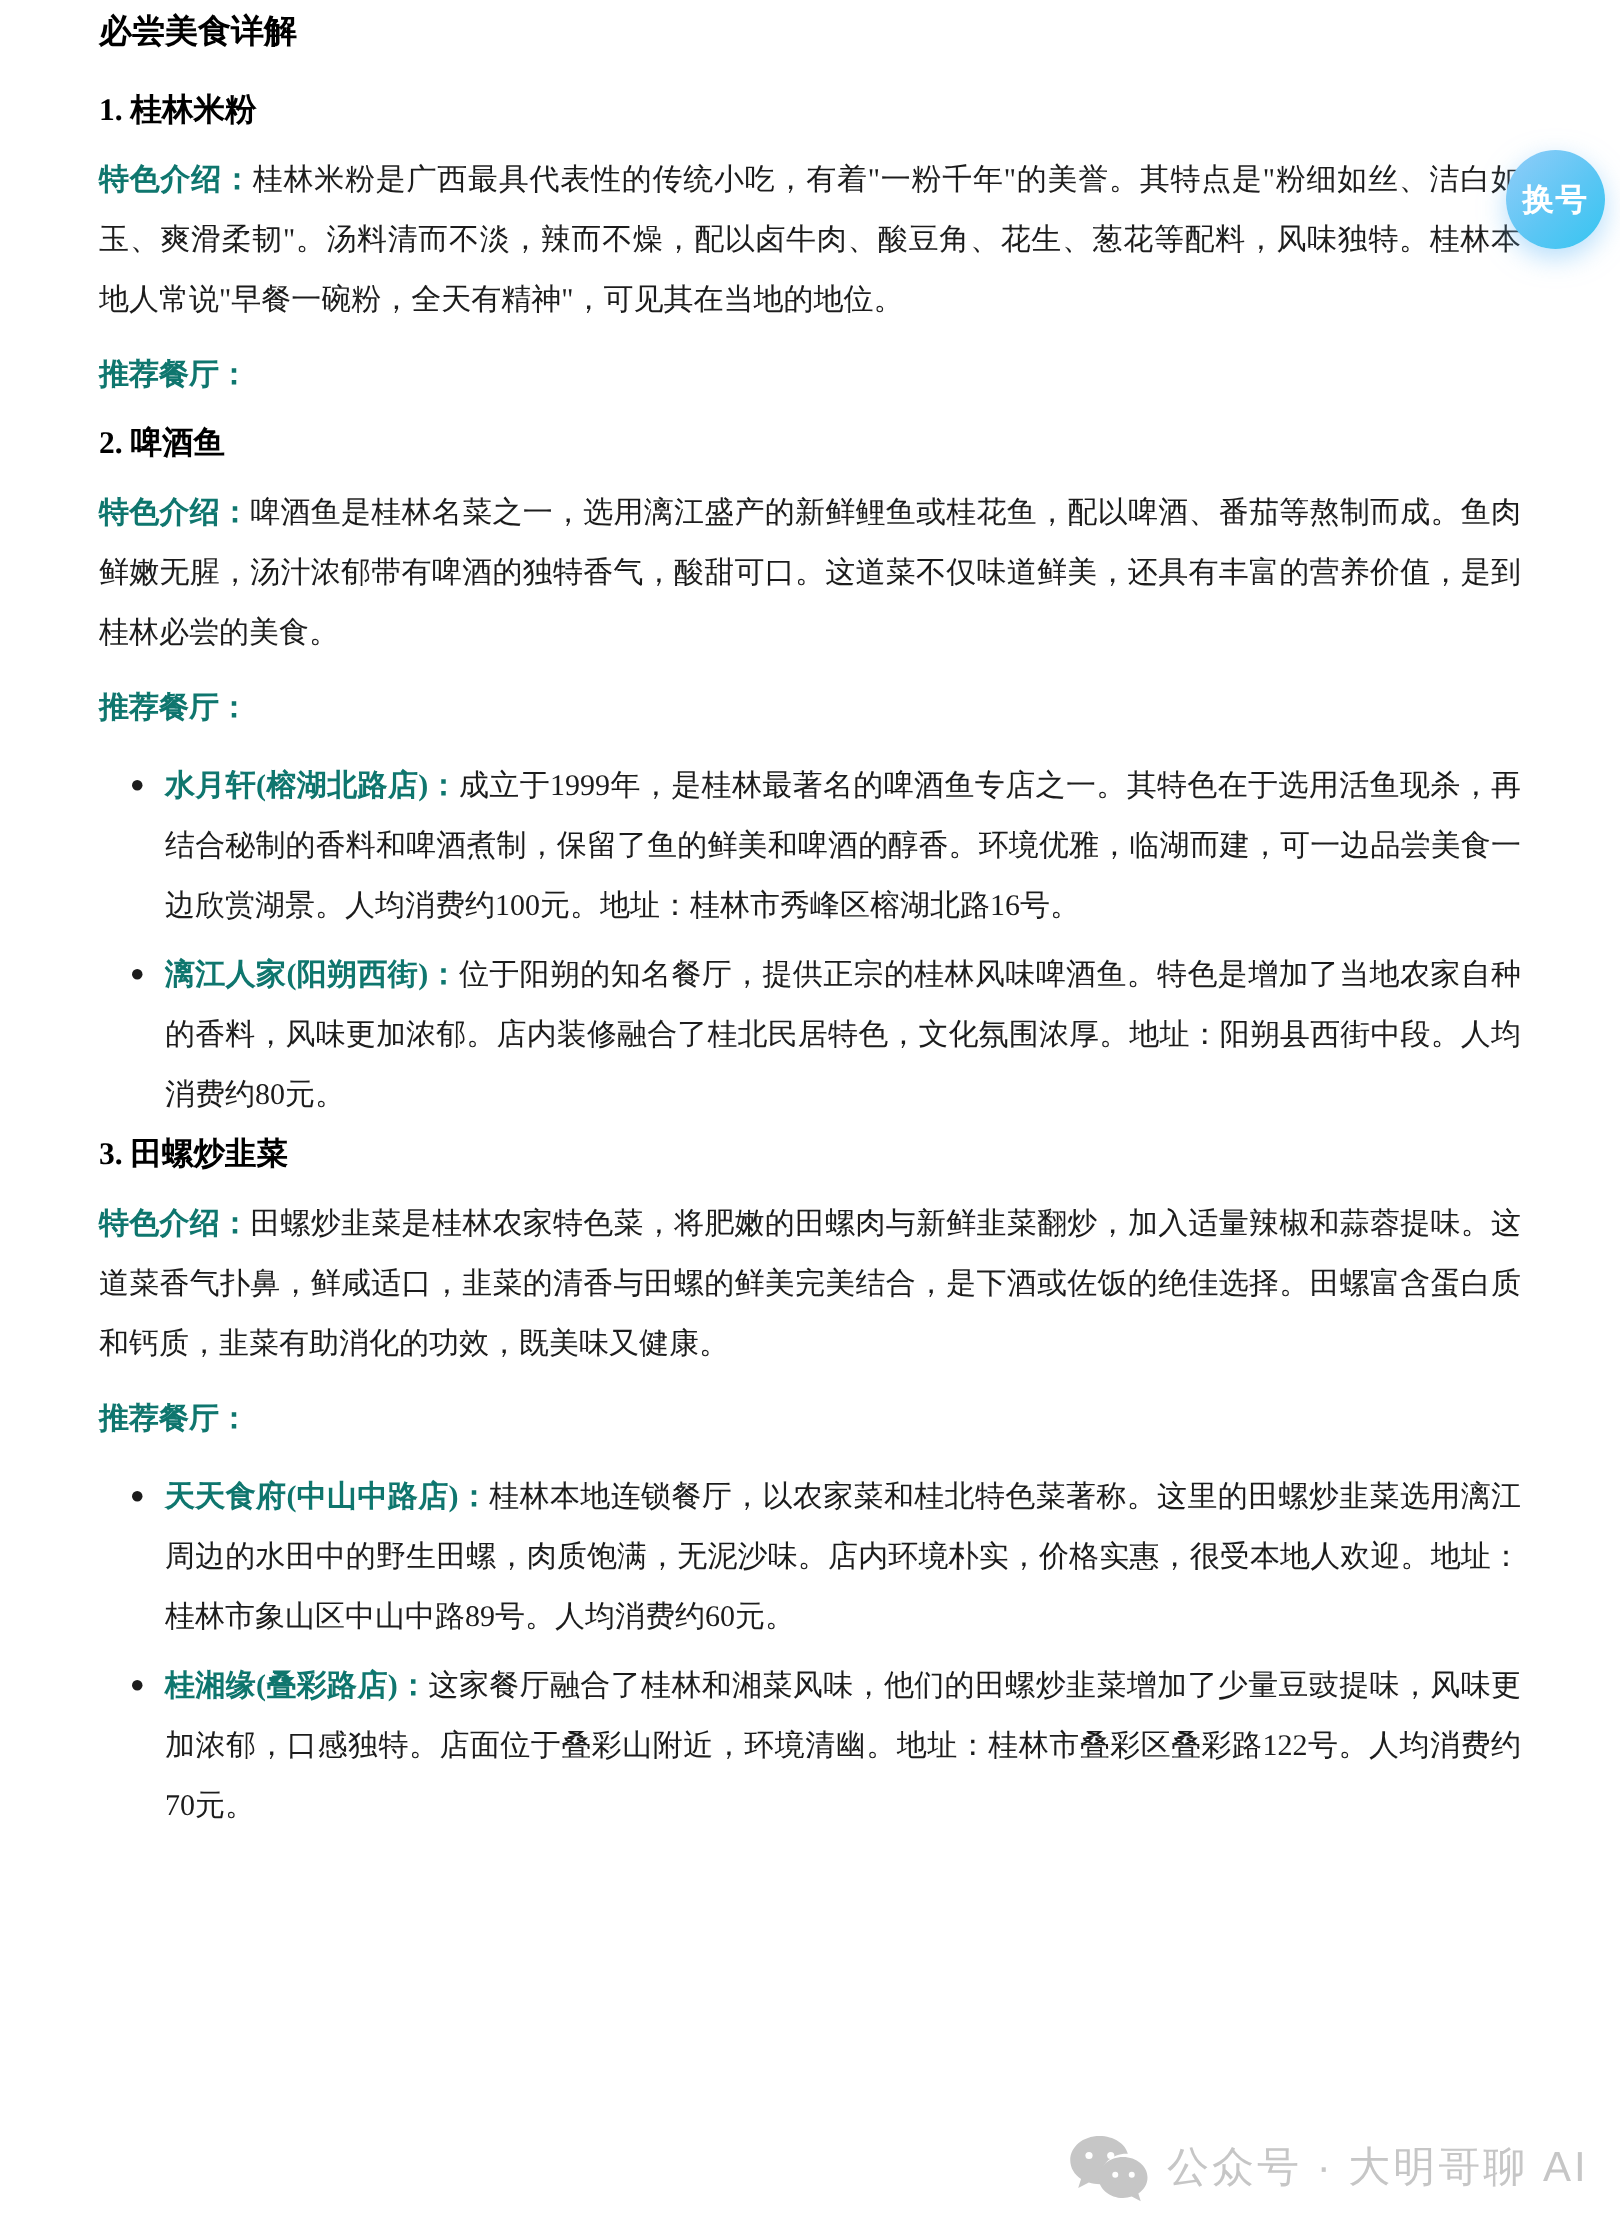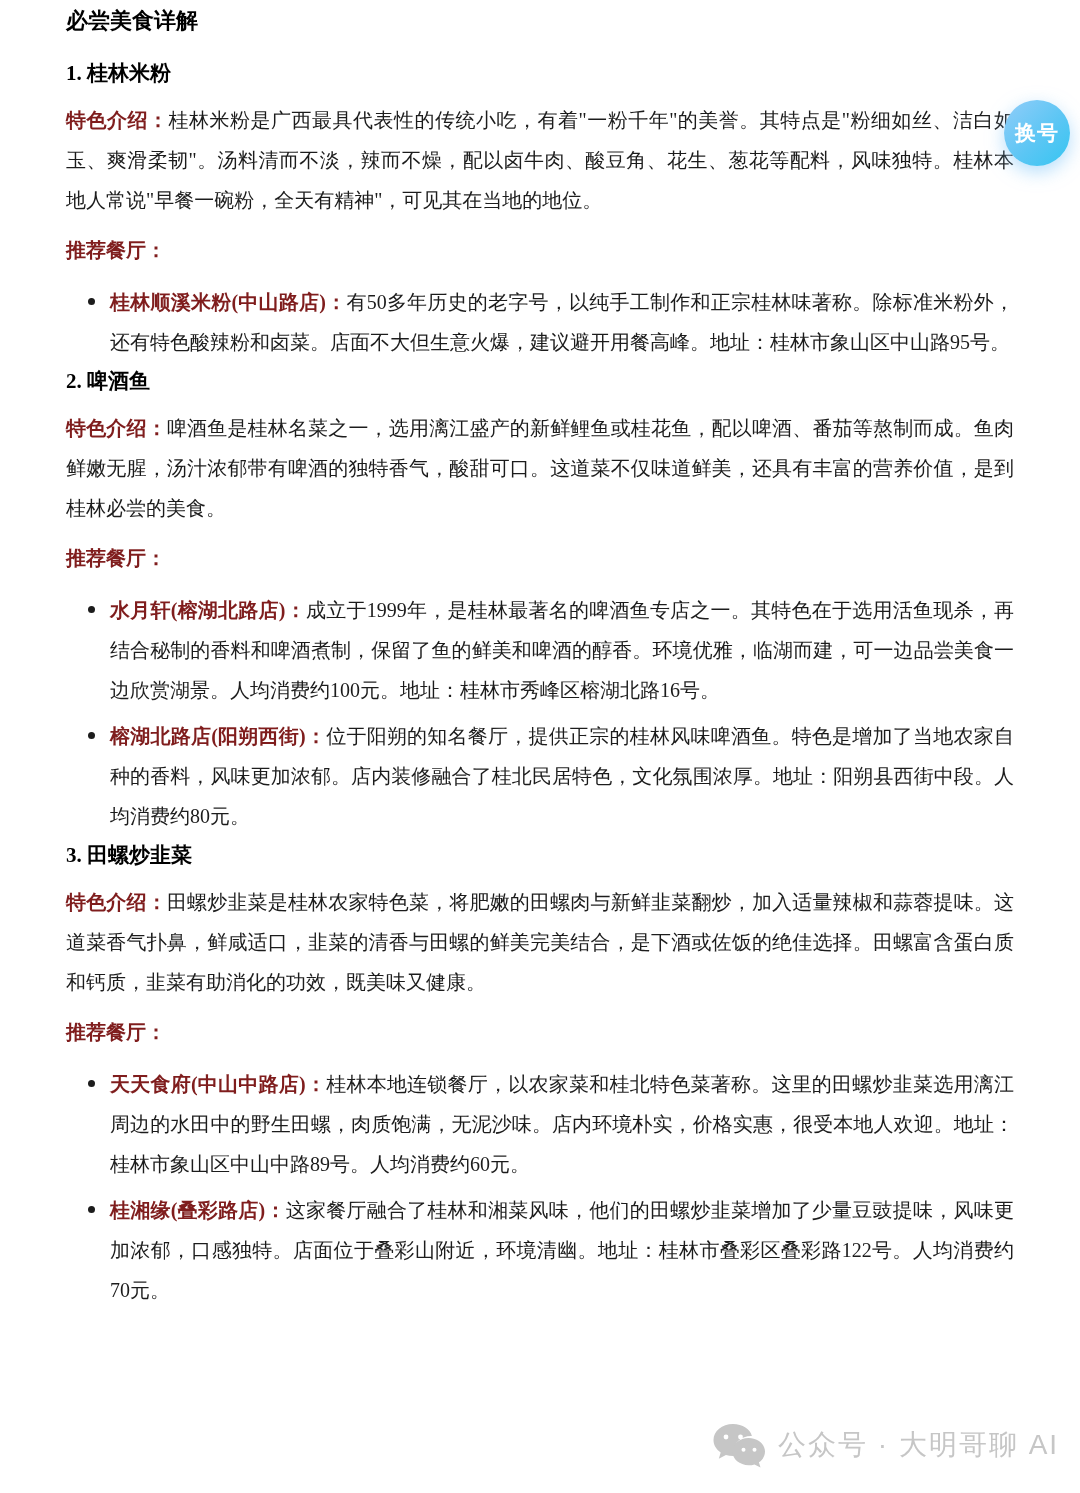--- a/index.html
+++ b/index.html
@@ -31,21 +31,21 @@
     color: #000;
     margin: 6px 0 14px 0;
   }
   p.body-par {
     font-size: 20px;
     line-height: 40px;
     margin: 0 0 10px 0;
     text-align: justify;
   }
   p.label-par { margin: 0 0 12px 0; }
-  strong { font-weight: 700; color: #7f1d1d; }
+  strong { font-weight: 700; color: #0f766e; }
   ul.restaurant-list {
     list-style: none;
     margin: 0 0 0 0;
     padding: 0;
   }
   li.restaurant-item {
     position: relative;
     padding-left: 44px;
     font-size: 20px;
     line-height: 40px;
@@ -122,39 +122,35 @@
 
 <div class="page">
 
   <h1 class="doc-title">必尝美食详解</h1>
 
   <section>
     <h2 class="section-heading">1. 桂林米粉</h2>
     <p class="body-par"><strong>特色介绍：</strong><span>桂林米粉是广西最具代表性的传统小吃，有着"一粉千年"的美誉。其特点是"粉细如丝、洁白如玉、爽滑柔韧"。汤料清而不淡，辣而不燥，配以卤牛肉、酸豆角、花生、葱花等配料，风味独特。桂林本地人常说"早餐一碗粉，全天有精神"，可见其在当地的地位。</span></p>
     <p class="body-par label-par"><strong>推荐餐厅：</strong></p>
     <ul class="restaurant-list">
-      <li class="restaurant-item">
-        <span class="bullet-dot"></span>
-        <strong>桂林顺溪米粉(中山路店)：</strong><span>有50多年历史的老字号，以纯手工制作和正宗桂林味著称。除标准米粉外，还有特色酸辣粉和卤菜。店面不大但生意火爆，建议避开用餐高峰。地址：桂林市象山区中山路95号。</span>
-      </li>
     </ul>
   </section>
 
   <section>
     <h2 class="section-heading">2. 啤酒鱼</h2>
     <p class="body-par"><strong>特色介绍：</strong><span>啤酒鱼是桂林名菜之一，选用漓江盛产的新鲜鲤鱼或桂花鱼，配以啤酒、番茄等熬制而成。鱼肉鲜嫩无腥，汤汁浓郁带有啤酒的独特香气，酸甜可口。这道菜不仅味道鲜美，还具有丰富的营养价值，是到桂林必尝的美食。</span></p>
     <p class="body-par label-par"><strong>推荐餐厅：</strong></p>
     <ul class="restaurant-list">
       <li class="restaurant-item">
         <span class="bullet-dot"></span>
         <strong>水月轩(榕湖北路店)：</strong><span>成立于1999年，是桂林最著名的啤酒鱼专店之一。其特色在于选用活鱼现杀，再结合秘制的香料和啤酒煮制，保留了鱼的鲜美和啤酒的醇香。环境优雅，临湖而建，可一边品尝美食一边欣赏湖景。人均消费约100元。地址：桂林市秀峰区榕湖北路16号。</span>
       </li>
       <li class="restaurant-item">
         <span class="bullet-dot"></span>
-        <strong>榕湖北路店(阳朔西街)：</strong><span>位于阳朔的知名餐厅，提供正宗的桂林风味啤酒鱼。特色是增加了当地农家自种的香料，风味更加浓郁。店内装修融合了桂北民居特色，文化氛围浓厚。地址：阳朔县西街中段。人均消费约80元。</span>
+        <strong>漓江人家(阳朔西街)：</strong><span>位于阳朔的知名餐厅，提供正宗的桂林风味啤酒鱼。特色是增加了当地农家自种的香料，风味更加浓郁。店内装修融合了桂北民居特色，文化氛围浓厚。地址：阳朔县西街中段。人均消费约80元。</span>
       </li>
     </ul>
   </section>
 
   <section>
     <h2 class="section-heading">3. 田螺炒韭菜</h2>
     <p class="body-par"><strong>特色介绍：</strong><span>田螺炒韭菜是桂林农家特色菜，将肥嫩的田螺肉与新鲜韭菜翻炒，加入适量辣椒和蒜蓉提味。这道菜香气扑鼻，鲜咸适口，韭菜的清香与田螺的鲜美完美结合，是下酒或佐饭的绝佳选择。田螺富含蛋白质和钙质，韭菜有助消化的功效，既美味又健康。</span></p>
     <p class="body-par label-par"><strong>推荐餐厅：</strong></p>
     <ul class="restaurant-list">
       <li class="restaurant-item">

